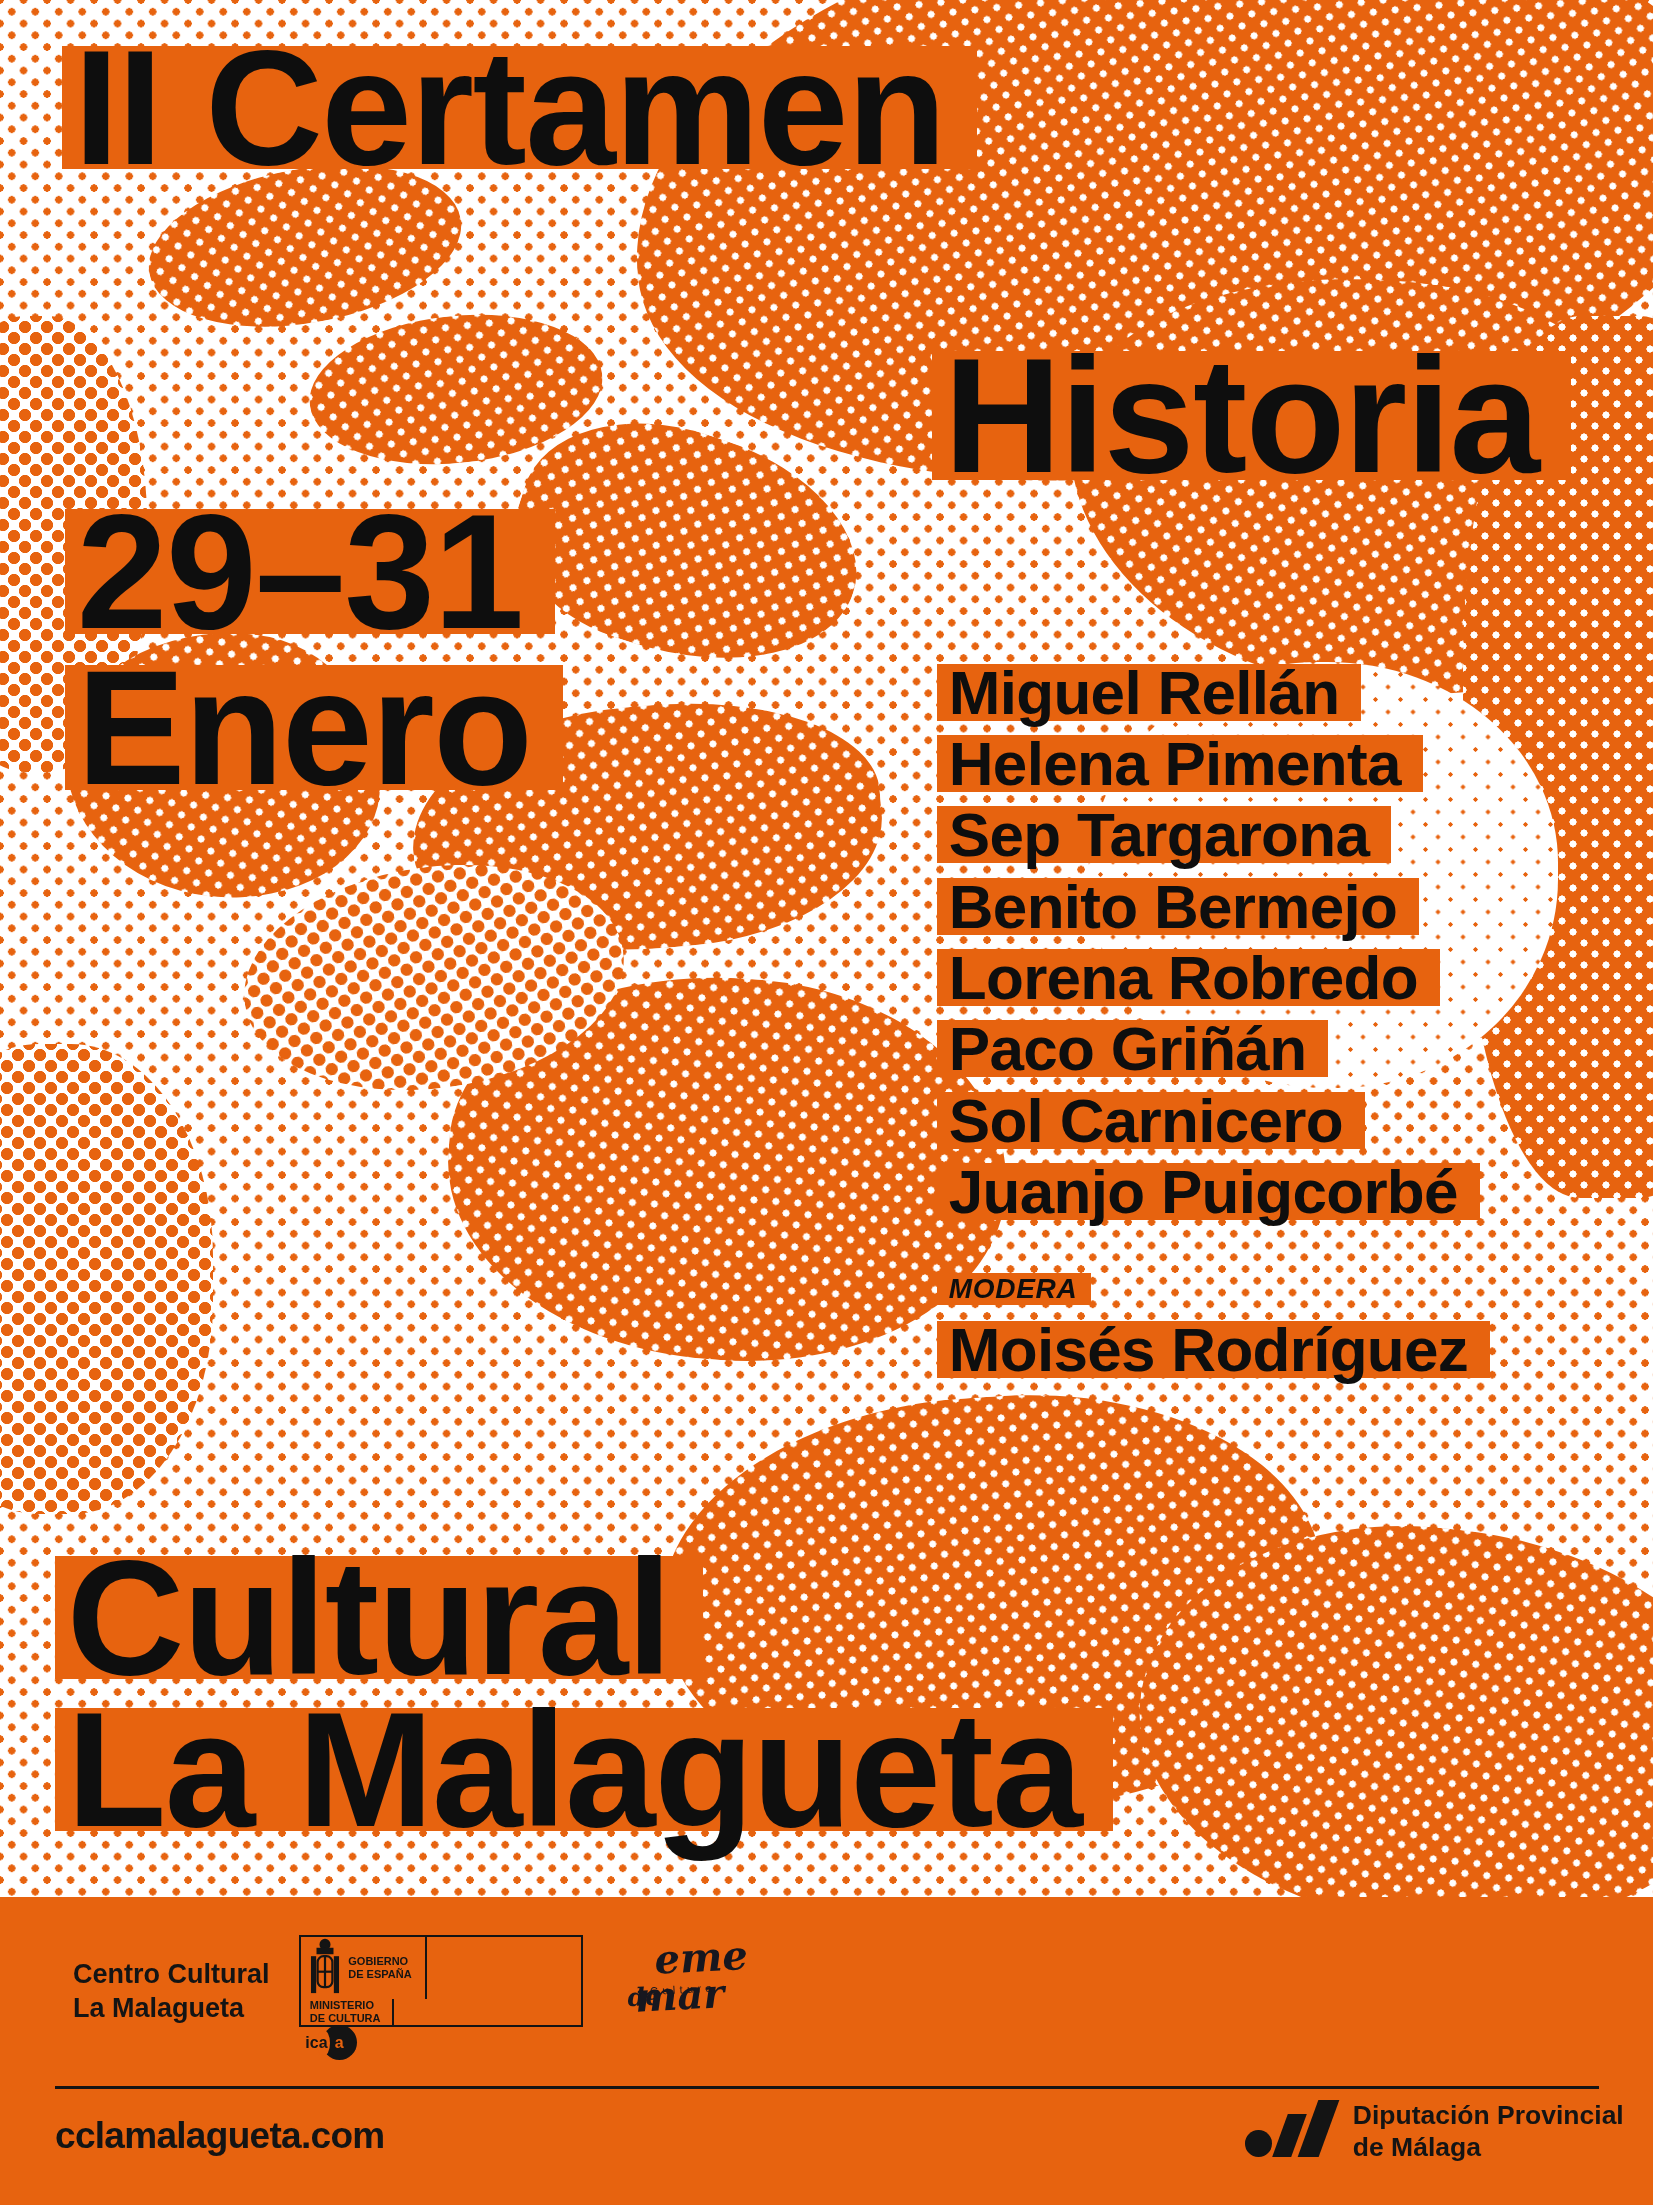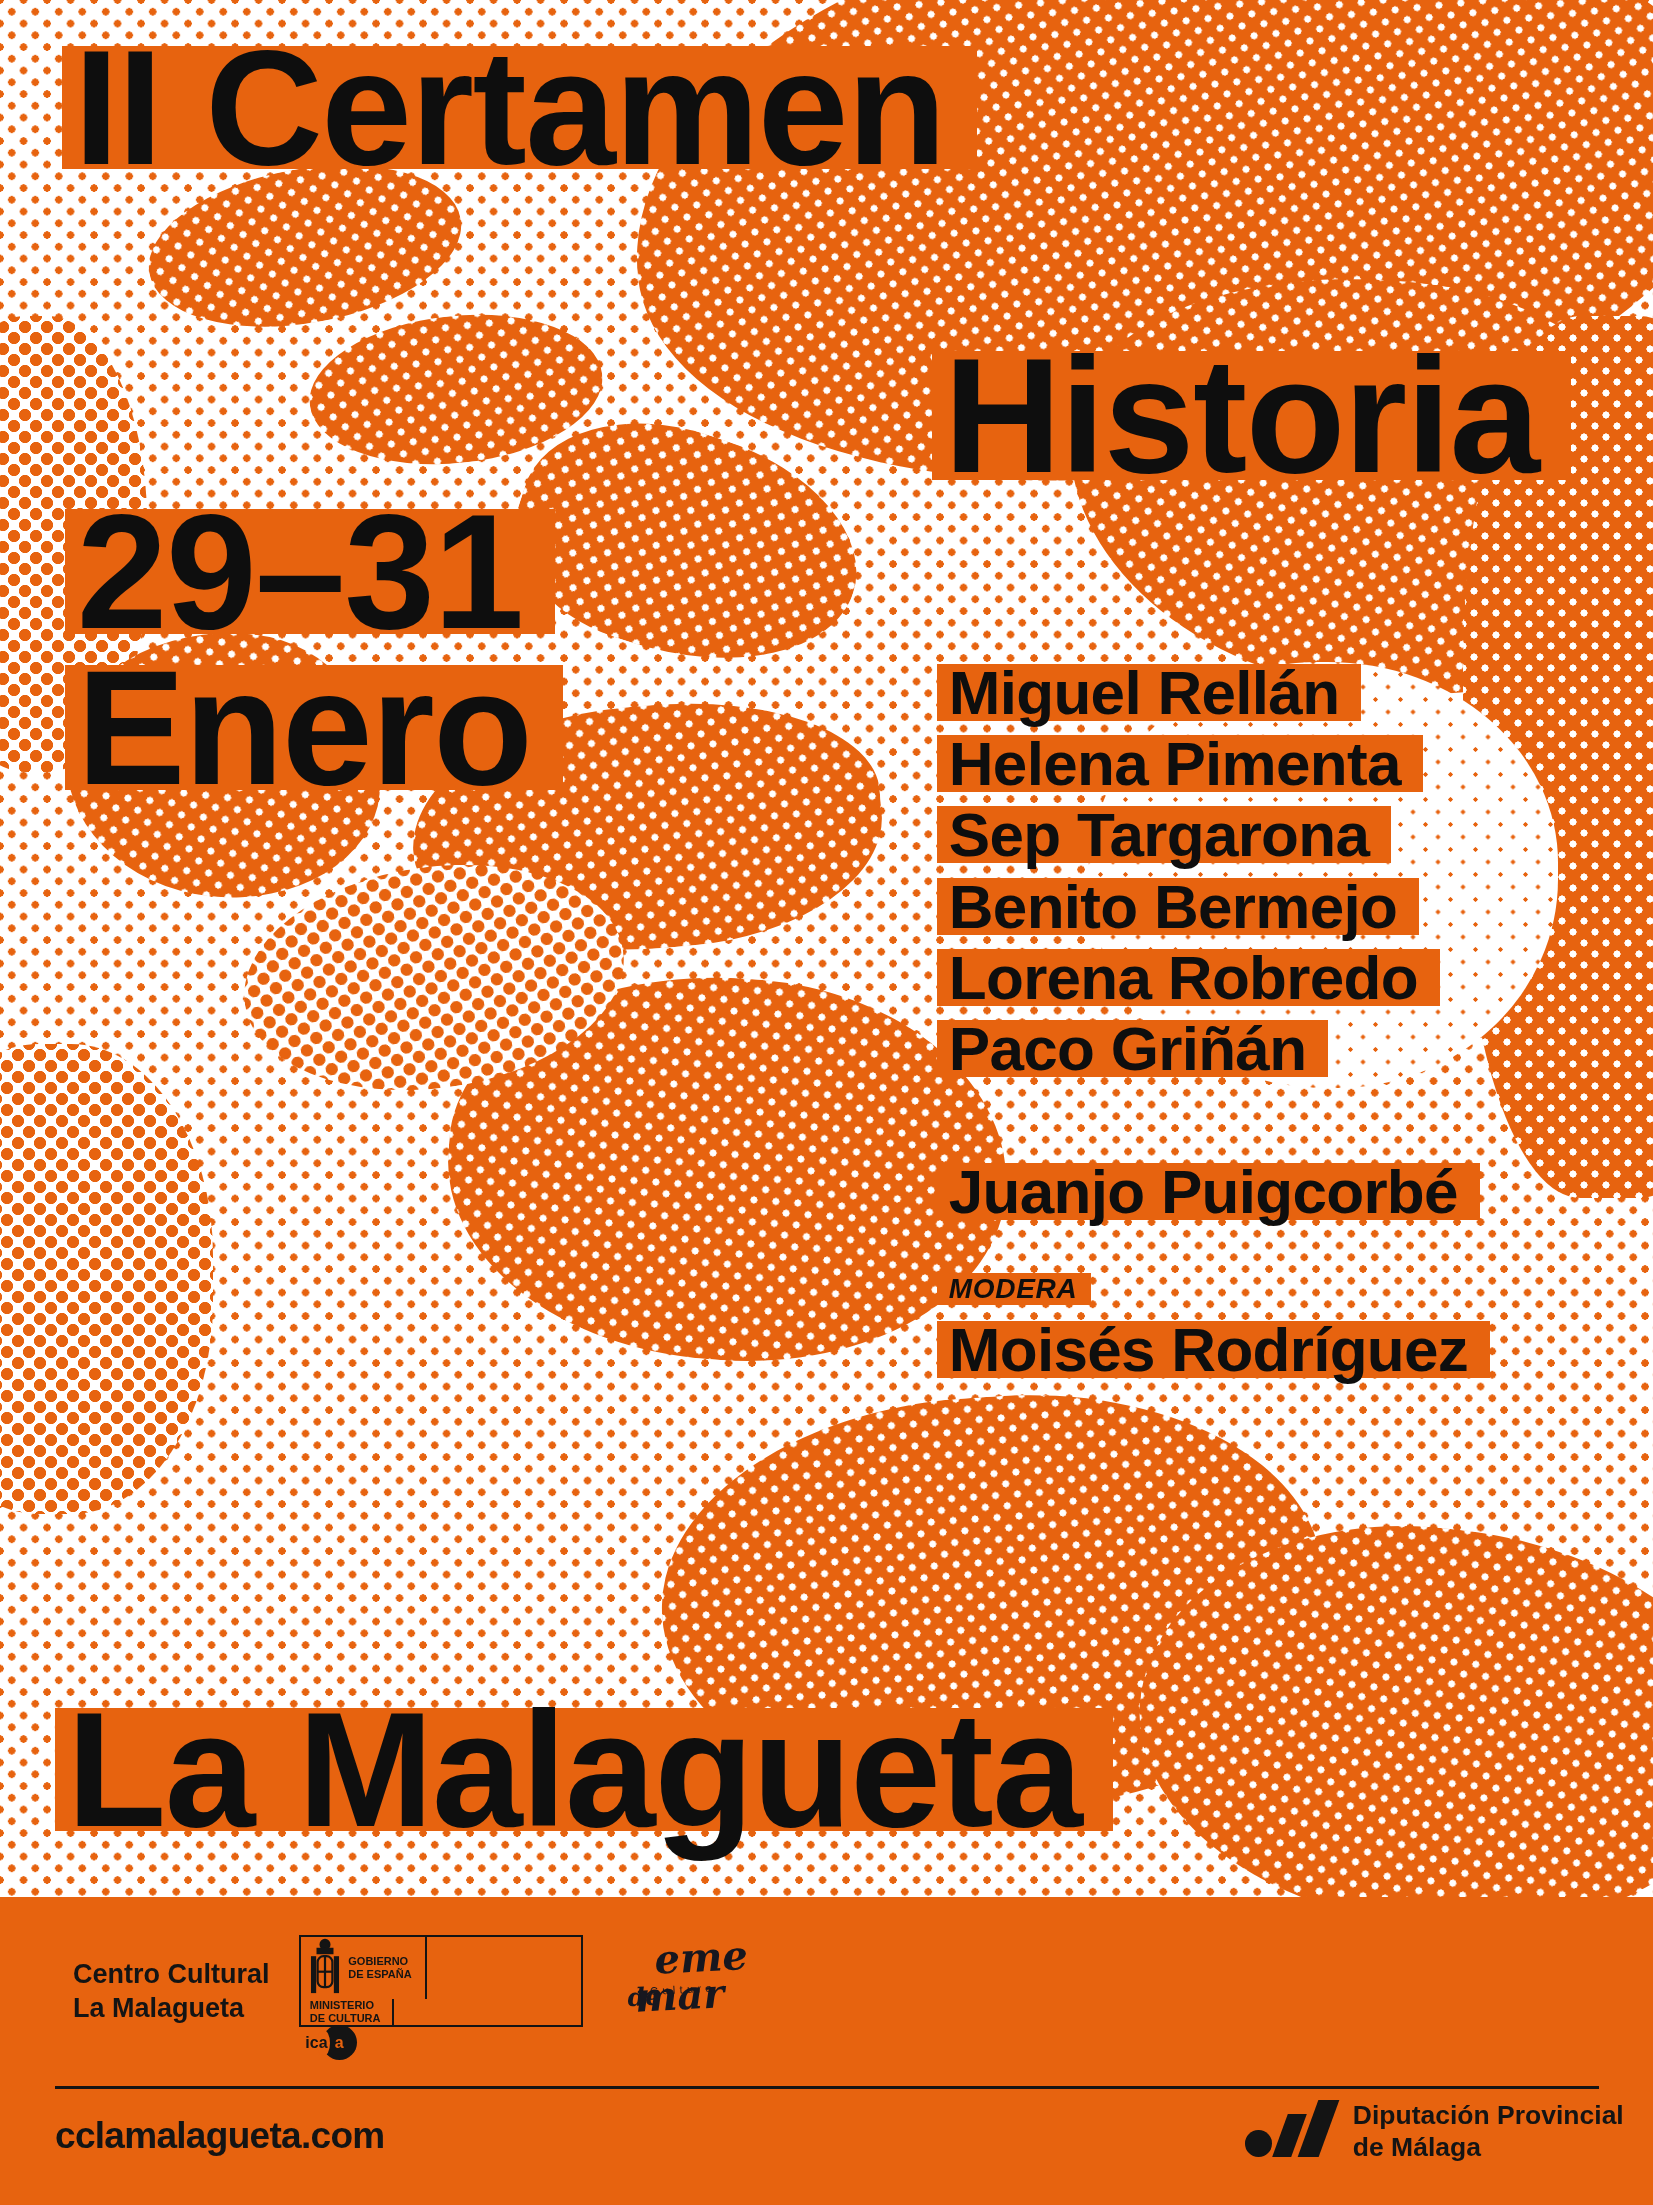--- a/index.html
+++ b/index.html
@@ -137,25 +137,27 @@
 
   <div class="bar xl" style="left:65px;top:509px;height:125px;line-height:125px;"><span>29–31</span></div>
   <div class="bar xl" style="left:65px;top:665px;height:125px;line-height:125px;"><span>Enero</span></div>
 
   <div class="bar name" style="left: 937px; top: 664px;">Miguel Rellán</div>
     <div class="bar name" style="left: 937px; top: 735px;">Helena Pimenta</div>
     <div class="bar name" style="left: 937px; top: 806px;">Sep Targarona</div>
     <div class="bar name" style="left: 937px; top: 878px;">Benito Bermejo</div>
     <div class="bar name" style="left: 937px; top: 949px;">Lorena Robredo</div>
     <div class="bar name" style="left: 937px; top: 1020px;">Paco Griñán</div>
+    <div class="bar name" style="left: 937px; top: 1092px;">Sol Carnicero</div>
     <div class="bar name" style="left: 937px; top: 1163px;">Juanjo Puigcorbé</div>
 
   <div class="bar label" style="left:937px;top:1273px;font-style:italic;"><span>MODERA</span></div>
   <div class="bar name" style="left:937px;top:1321px;"><span>Moisés Rodríguez</span></div>
 
+    <div class="bar xl" style="left: 55px; top: 1556px;">Cultural</div>
     <div class="bar xl" style="left: 55px; top: 1708px;">La Malagueta</div>
 
   <div class="footer-band">
 
     <div class="org-text">
       <div style="position:relative;">Centro Cultural</div>
       <div style="position:relative;">La Malagueta</div>
     </div>
 
     <div class="gov-block">

